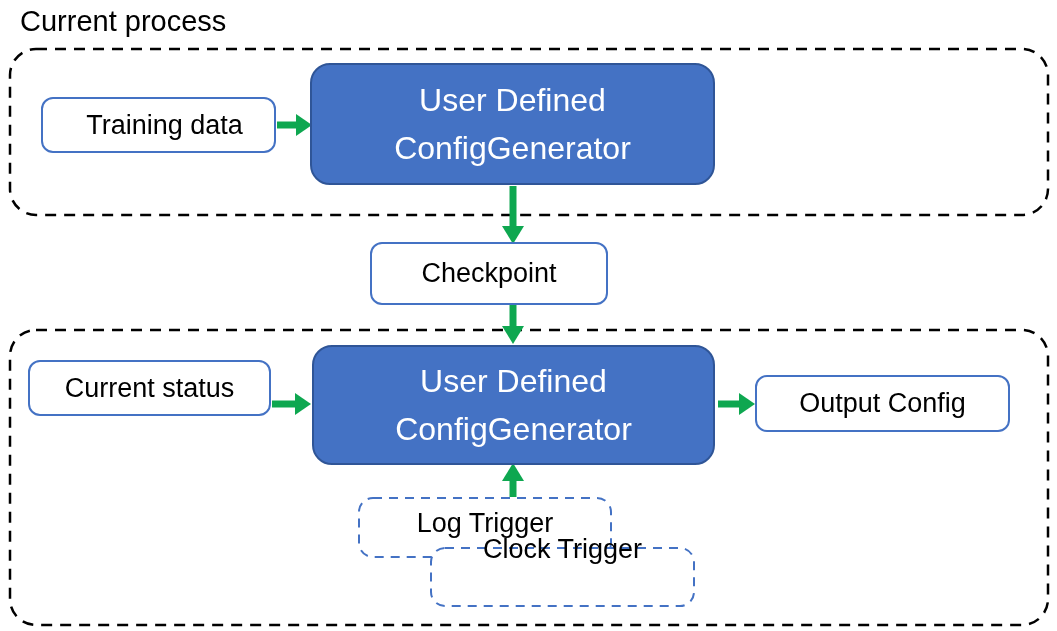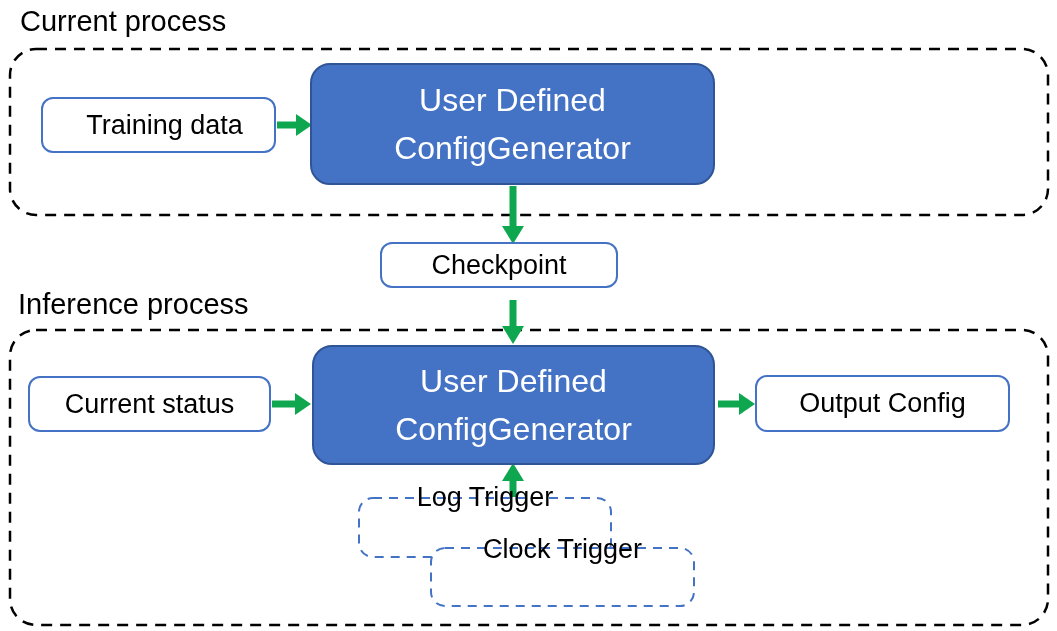--- a/index.html
+++ b/index.html
@@ -88,25 +88,25 @@
     border: none;
     color: var(--text-dark);
     font-size: 27px;
     z-index: 2;
   }
   
   #label-training   { left: 20px;  top: 6px; }
   #label-inference  { left: 18px;  top: 289px; }
   #box-training-data   { left: 41px;  top: 97px;  width: 235px; height: 56px; padding-left: 12px; }
   #box-model-training  { left: 310px; top: 63px;  width: 405px; height: 122px; }
-  #box-checkpoint      { left: 380px; top: 242px; width: 238px; height: 46px; }
-  #box-current-status  { left: 28px;  top: 376px; width: 243px; height: 56px; }
+  #box-checkpoint      { left: 370px; top: 242px; width: 238px; height: 63px; }
+  #box-current-status  { left: 28px;  top: 360px; width: 243px; height: 56px; }
   #box-model-inference { left: 312px; top: 345px; width: 403px; height: 120px; }
   #box-output-config   { left: 755px; top: 375px; width: 255px; height: 57px; }
-  #label-log-trigger   { left: 359px; top: 472px; width: 252px; height: 50px; text-align: right; }
+  #label-log-trigger   { left: 359px; top: 498px; width: 252px; height: 50px; text-align: right; }
   #label-clock-trigger { left: 431px; top: 520px; width: 263px; height: 58px; }
 </style>
 </head>
 <body>
 
 <div class="canvas">
 
   <svg class="svg-layer" viewBox="0 0 1057 631" xmlns="http://www.w3.org/2000/svg">
 
     <rect class="container-rect" x="10" y="49" width="1038" height="166" rx="26"></rect>
@@ -135,21 +135,20 @@
       <line class="arrow-shaft" x1="718" y1="404" x2="739" y2="404"></line>
       <polygon class="arrow-head" points="739,393 739,415 755,404"></polygon>
     </g>
     <g>
       <line class="arrow-shaft" x1="513" y1="497" x2="513" y2="481"></line>
       <polygon class="arrow-head" points="502,481 524,481 513,463"></polygon>
     </g>
   </svg>
 
   <div class="section-label" id="label-training">Current process</div>
-  <div class="section-label" id="label-inference">Inference process</div>
 
   <div class="node light" id="box-training-data">Training data</div>
   <div class="node blue" id="box-model-training">User Defined
 ConfigGenerator</div>
 
   <div class="node light" id="box-checkpoint">Checkpoint</div>
 
   <div class="node light" id="box-current-status">Current status</div>
   <div class="node blue" id="box-model-inference">User Defined
 ConfigGenerator</div>

